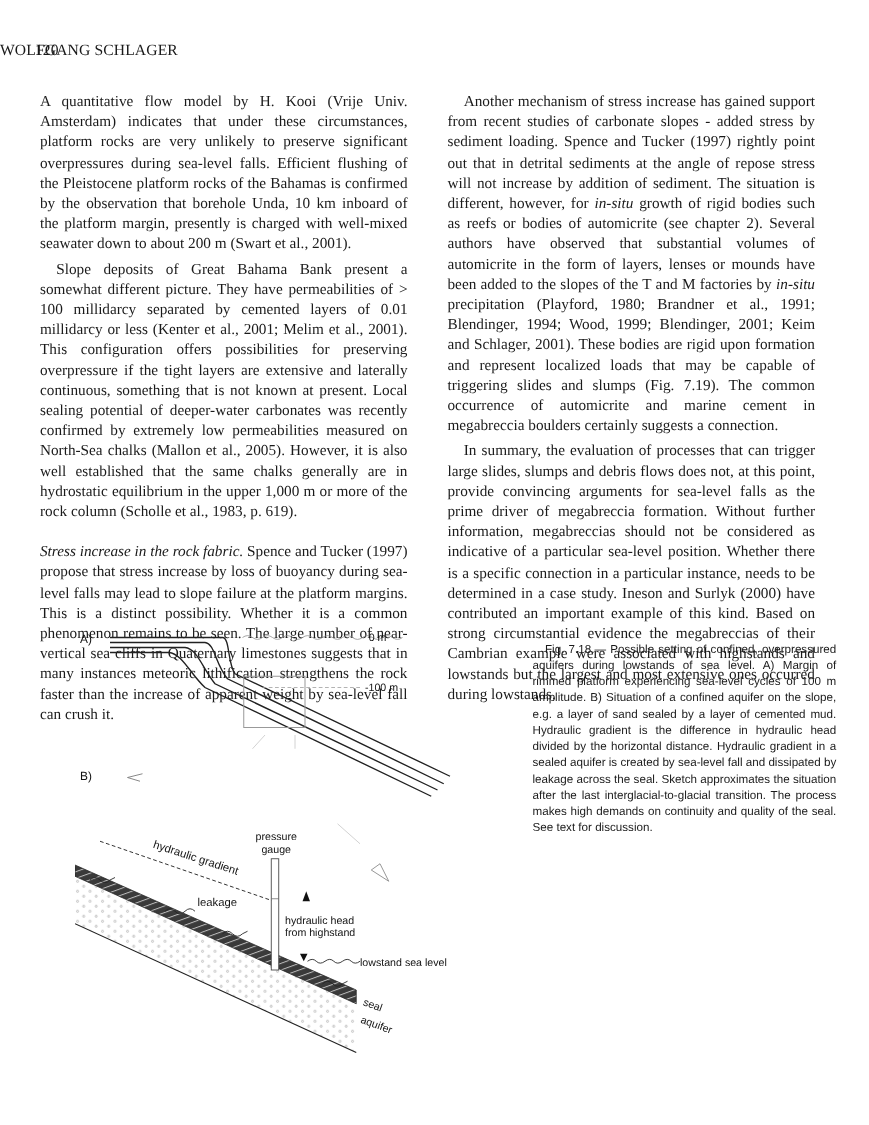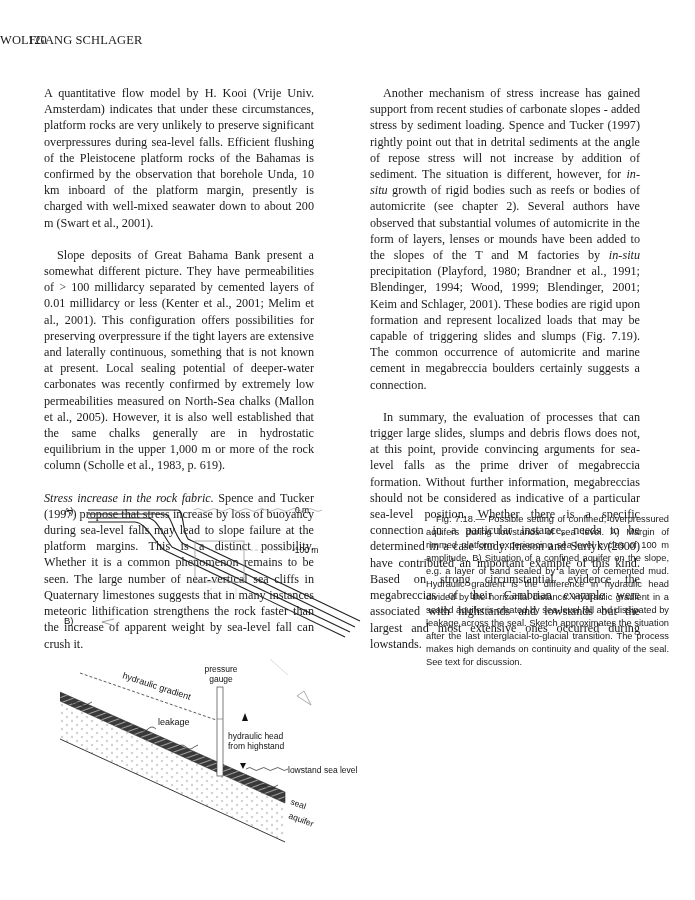--- a/index.html
+++ b/index.html
@@ -4,21 +4,21 @@
 <style>
   html, body { margin: 0; padding: 0; background: #fff; }
   body { width: 695px; height: 900px; position: relative; overflow: hidden; color: #1a1a1a; }
   .serif { font-family: "Liberation Serif", "DejaVu Serif", serif; }
   .sans { font-family: "Liberation Sans", "DejaVu Sans", sans-serif; }
   #page-number { position: absolute; left: 28px; top: 33px; font-size: 12.5px; }
   #running-head { position: absolute; left: 0; width: 695px; top: 33px; text-align: left; font-size: 12.5px; letter-spacing: 0.1px; }
   .col { position: absolute; font-size: 12.2px; line-height: 16.2px; text-align: justify; hyphens: manual; }
   #col-left { left: 28px; top: 69px; width: 302px; }
   #col-right { left: 354px; top: 69px; width: 302px; }
-  .col p { margin: 16px; }
+  .col p { margin: 4px; }
   .col p.indent { text-indent: 13px; }
   .col p.gap { margin-top: 16px; }
   #figure { position: absolute; left: 60px; top: 495px; width: 345px; height: 350px; }
   #caption { position: absolute; left: 426px; top: 513px; width: 243px; font-size: 9.3px; line-height: 13px; text-align: justify; }
   #caption p { margin: 0; text-indent: 10px; }
   svg text { font-family: "Liberation Sans", "DejaVu Sans", sans-serif; fill: #111; }
 </style>
 </head>
 <body>
 

